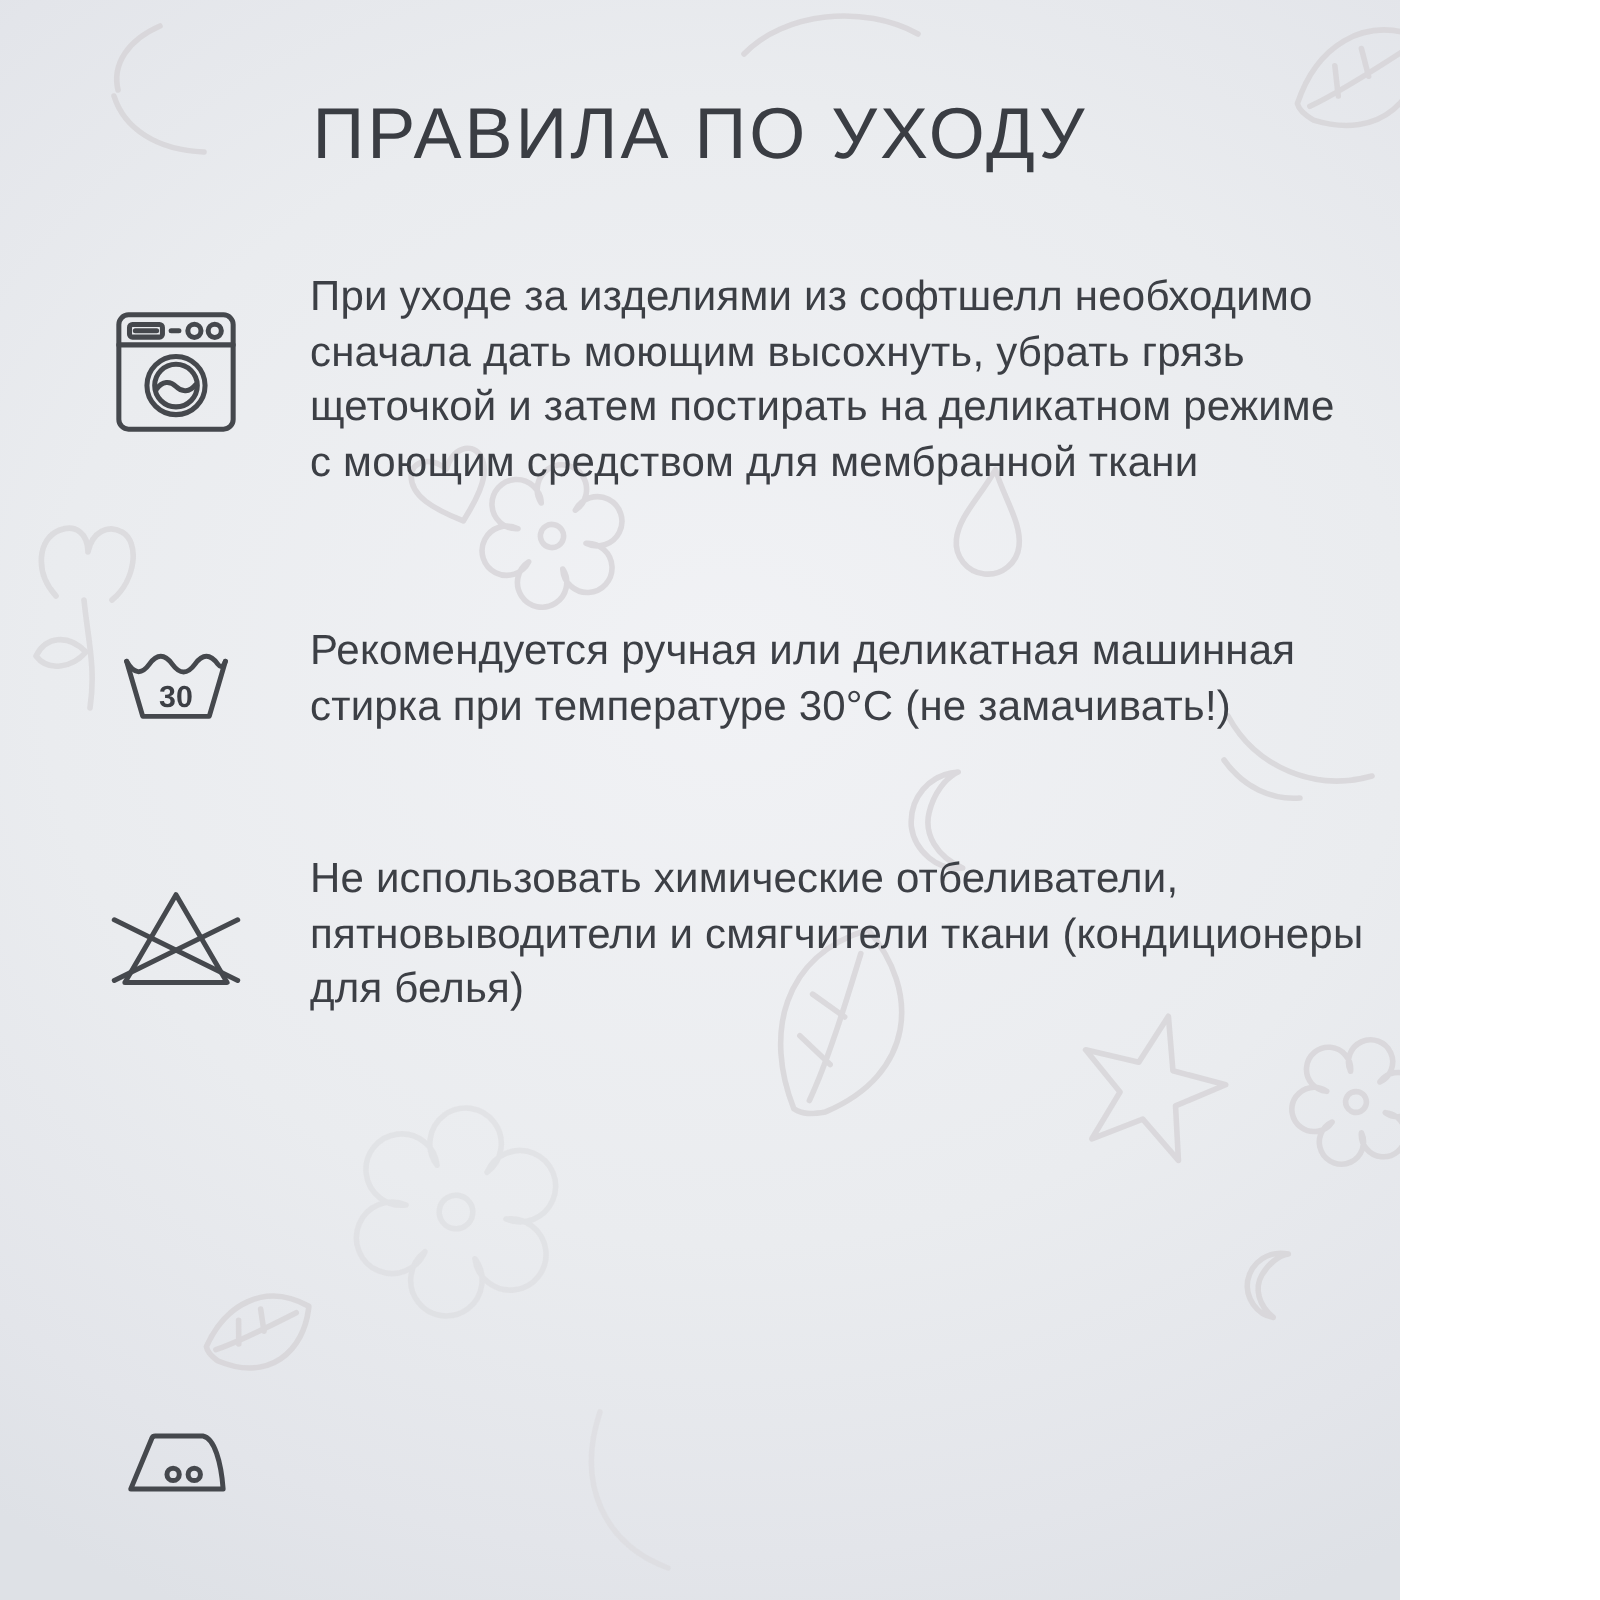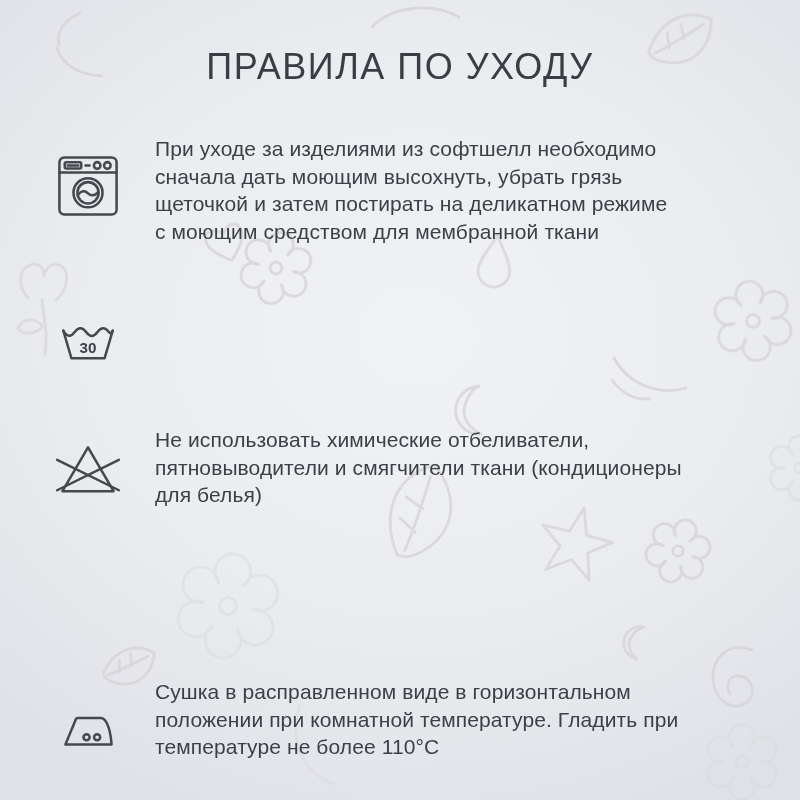--- a/index.html
+++ b/index.html
@@ -1,18 +1,18 @@
 <!DOCTYPE html>
 <html lang="ru"><head>
 <meta charset="utf-8">
 <style>
   html,body{margin:0;padding:0;}
   .canvas{
     position:relative;
-    width:800px;height:800px;
+    width:700px;height:800px;
     overflow:hidden;
     background:
       radial-gradient(ellipse 620px 520px at 52% 42%, #f1f2f5 0%, #eaecef 55%, #e3e5ea 85%, #dee1e6 100%);
     font-family:"Liberation Sans","DejaVu Sans",sans-serif;
     color:#3c3f45;
   }
   .doodles{position:absolute;inset:0;pointer-events:none;}
   .doodles path,.doodles use,.doodles circle{
     fill:none;stroke:#d6d4d7;stroke-width:2.8;
     stroke-linecap:round;stroke-linejoin:round;
@@ -127,20 +127,22 @@
   </div>
 
   <div class="care-row row-2">
     <div class="icon-col">
       <svg width="54" height="38" viewBox="0 0 56 40">
         <path class="ln" d="M2,7 L10.5,36 L45.5,36 L54,7"></path>
         <path class="ln" d="M2,7 C6,14 10,14 14,8.5 C18,3 22,3 26,8.5 C30,14 34,14 38,8.5 C42,3 46,3 50,8.5 C51.5,10.5 53,10 54,7"></path>
         <text class="tx" x="28" y="31" text-anchor="middle">30</text>
       </svg>
     </div>
+    <div class="care-text">Рекомендуется ручная или деликатная машинная
+стирка при температуре 30°С (не замачивать!)</div>
   </div>
 
   <div class="care-row row-3">
     <div class="icon-col">
       <svg width="66" height="54" viewBox="0 0 68 56">
         <path class="ln" d="M34,4.5 L60.5,50 L7.5,50 Z"></path>
         <line class="ln" x1="2" y1="17.5" x2="66" y2="49"></line>
         <line class="ln" x1="66" y1="17.5" x2="2" y2="49"></line>
       </svg>
     </div>
@@ -151,18 +153,15 @@
 
 
   <div class="care-row row-5">
     <div class="icon-col">
       <svg width="50" height="37" viewBox="0 0 52 38">
         <path class="ln" d="M2.5,33.5 L13.5,7 C13.8,6.3 14.5,6 15.2,6 L40,6 C46,7 49.5,20 50.5,33.5 Z"></path>
         <circle class="ln" cx="24.5" cy="26" r="3.2"></circle>
         <circle class="ln" cx="35.5" cy="26" r="3.2"></circle>
       </svg>
     </div>
-    <div class="care-text">Сушка в расправленном виде в горизонтальном
-положении при комнатной температуре. Гладить при
-температуре не более 110°С</div>
   </div>
 
 </div>
 
 </body></html>

